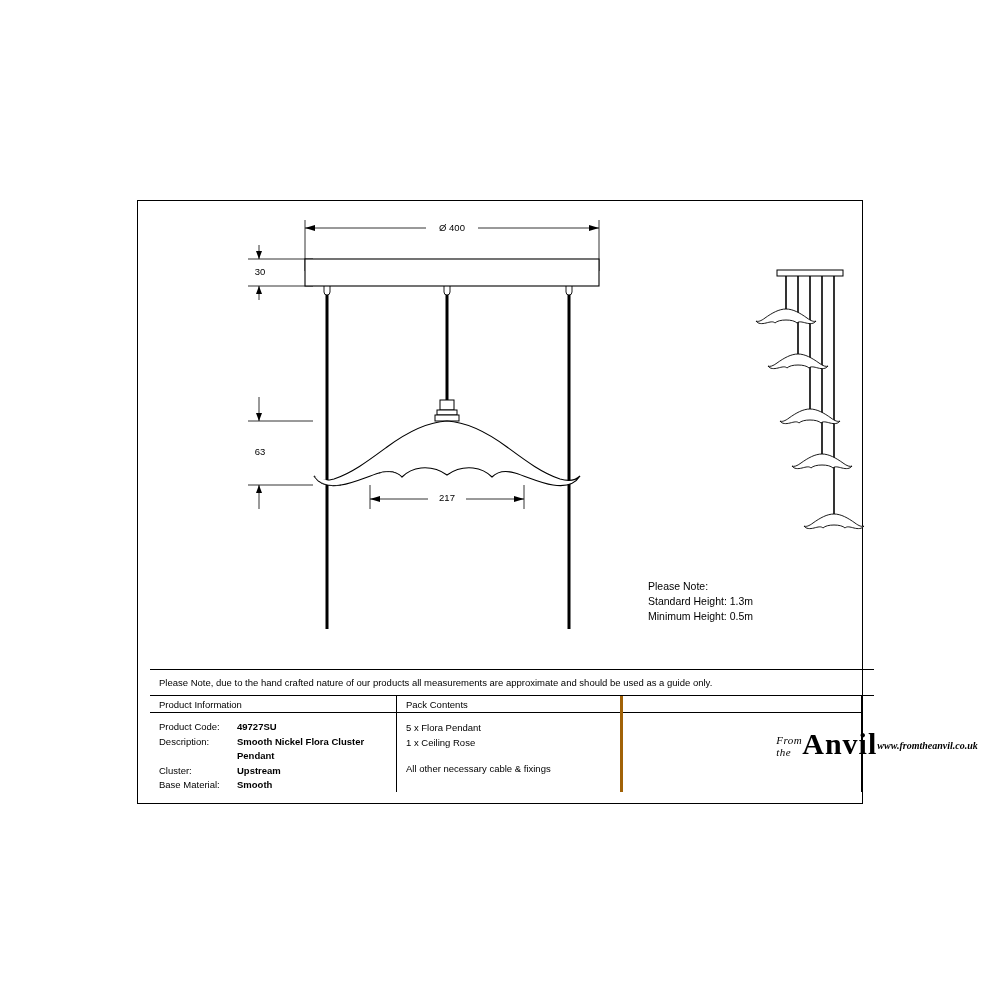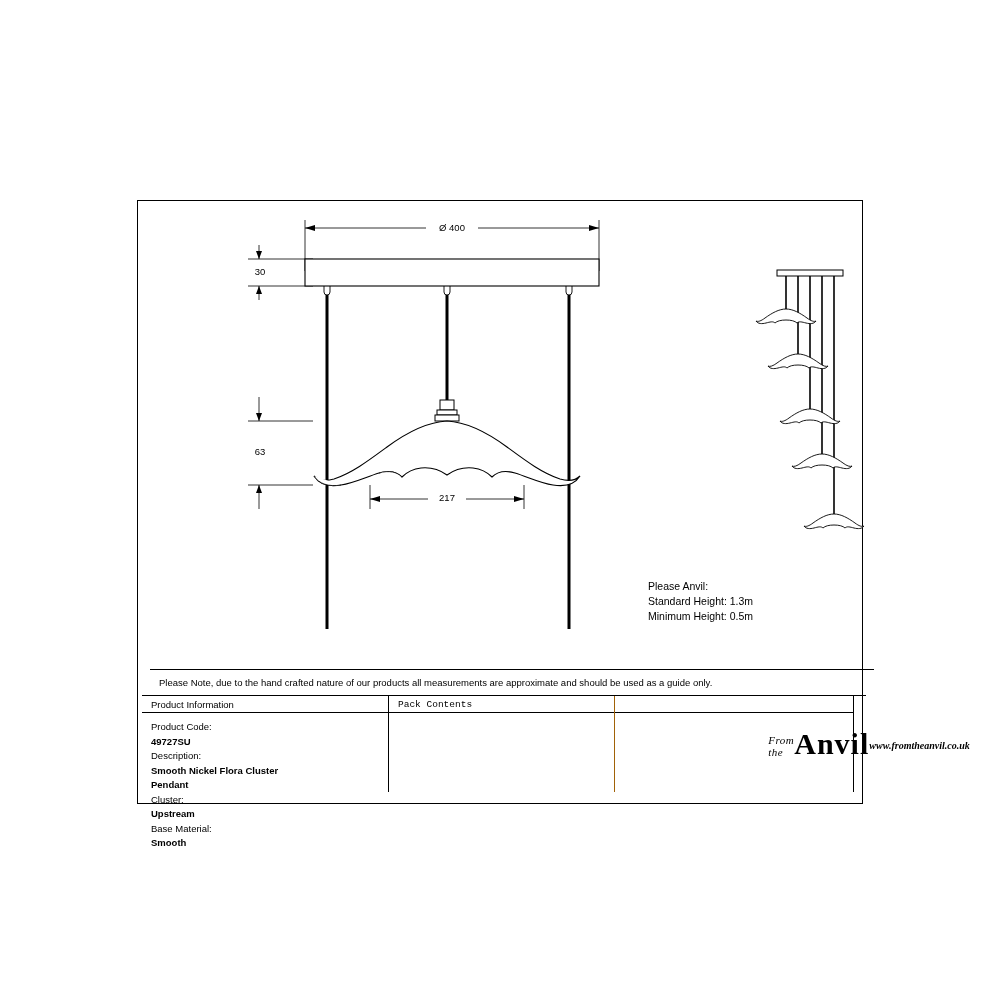--- a/index.html
+++ b/index.html
@@ -55,50 +55,50 @@
     box-sizing: border-box;
     display: flex;
     align-items: center;
   }
   #disclaimer span {
     font-size: 9.5px;
     padding-left: 9px;
   }
   #info-table {
     position: absolute;
-    left: 4px;
+    left: 12px;
     top: 494px;
     width: 100%;
     height: 97px;
     border-top: 1px solid #000;
     box-sizing: border-box;
     display: flex;
   }
   .col {
     box-sizing: border-box;
     position: relative;
   }
   .col-product { width: 247px; border-right: 1px solid #000; }
-  .col-pack    { width: 226px; border-right: 1px solid #a16207; font-family: Liberation Mono, monospace; }
+  .col-pack    { width: 226px; border-right: 3px solid #a16207; }
   .col-blank   { width: 239px; border-right: 1px solid #000; }
   .col-logo    { flex: 1; }
 
   .col-header {
     height: 17px;
     border-bottom: 1px solid #000;
     font-size: 9.5px;
     padding: 3px 0 0 9px;
     box-sizing: border-box;
   }
   .col-body {
     padding: 7px 0 0 9px;
     font-size: 9.5px;
     line-height: 14.5px;
   }
-  .spec-row { display: flex; flex-direction: column; }
+  .spec-row { display: flex; }
   .spec-label { width: 78px; }
   .spec-value { font-weight: bold; }
   .pack-line { line-height: 15px; }
   .pack-gap { height: 11px; }
 
   
   .logo-wrap {
     position: absolute;
     left: 0; top: 0; right: 0; bottom: 0;
     display: flex;
@@ -265,21 +265,21 @@
   </div>
 
   <div style="position:absolute;left:0;top:0;width:100%;height:100%;pointer-events:none;">
     <div style="position:absolute;left:288px;top:21px;width:52px;text-align:center;font-size:9.5px;background:#fff;">Ø 400</div>
     <div style="position:absolute;left:108px;top:65px;width:28px;text-align:center;font-size:9.5px;background:#fff;">30</div>
     <div style="position:absolute;left:108px;top:245px;width:28px;text-align:center;font-size:9.5px;background:#fff;">63</div>
     <div style="position:absolute;left:290px;top:291px;width:38px;text-align:center;font-size:9.5px;background:#fff;">217</div>
   </div>
 
   <div class="note-block">
-    <div>Please Anvil:</div>
+    <div>Please Note:</div>
     <div>Standard Height: 1.3m</div>
     <div>Minimum Height: 0.5m</div>
   </div>
 
   <div id="disclaimer">
     <span>Please Note, due to the hand crafted nature of our products all measurements are approximate and should be used as a guide only.</span>
   </div>
 
   <div id="info-table">
 
@@ -304,20 +304,26 @@
         </div>
         <div class="spec-row">
           <div class="spec-label">Base Material:</div>
           <div class="spec-value">Smooth</div>
         </div>
       </div>
     </div>
 
     <div class="col col-pack">
       <div class="col-header">Pack Contents</div>
+      <div class="col-body">
+        <div class="pack-line">5 x Flora Pendant</div>
+        <div class="pack-line">1 x Ceiling Rose</div>
+        <div class="pack-gap"></div>
+        <div class="pack-line">All other necessary cable &amp; fixings</div>
+      </div>
     </div>
 
     <div class="col col-blank">
       <div class="col-header"></div>
     </div>
 
     <div class="col col-logo">
       <div class="logo-wrap">
         <div class="logo-fromthe">From the</div>
         <div class="logo-anvil">Anvil</div>

